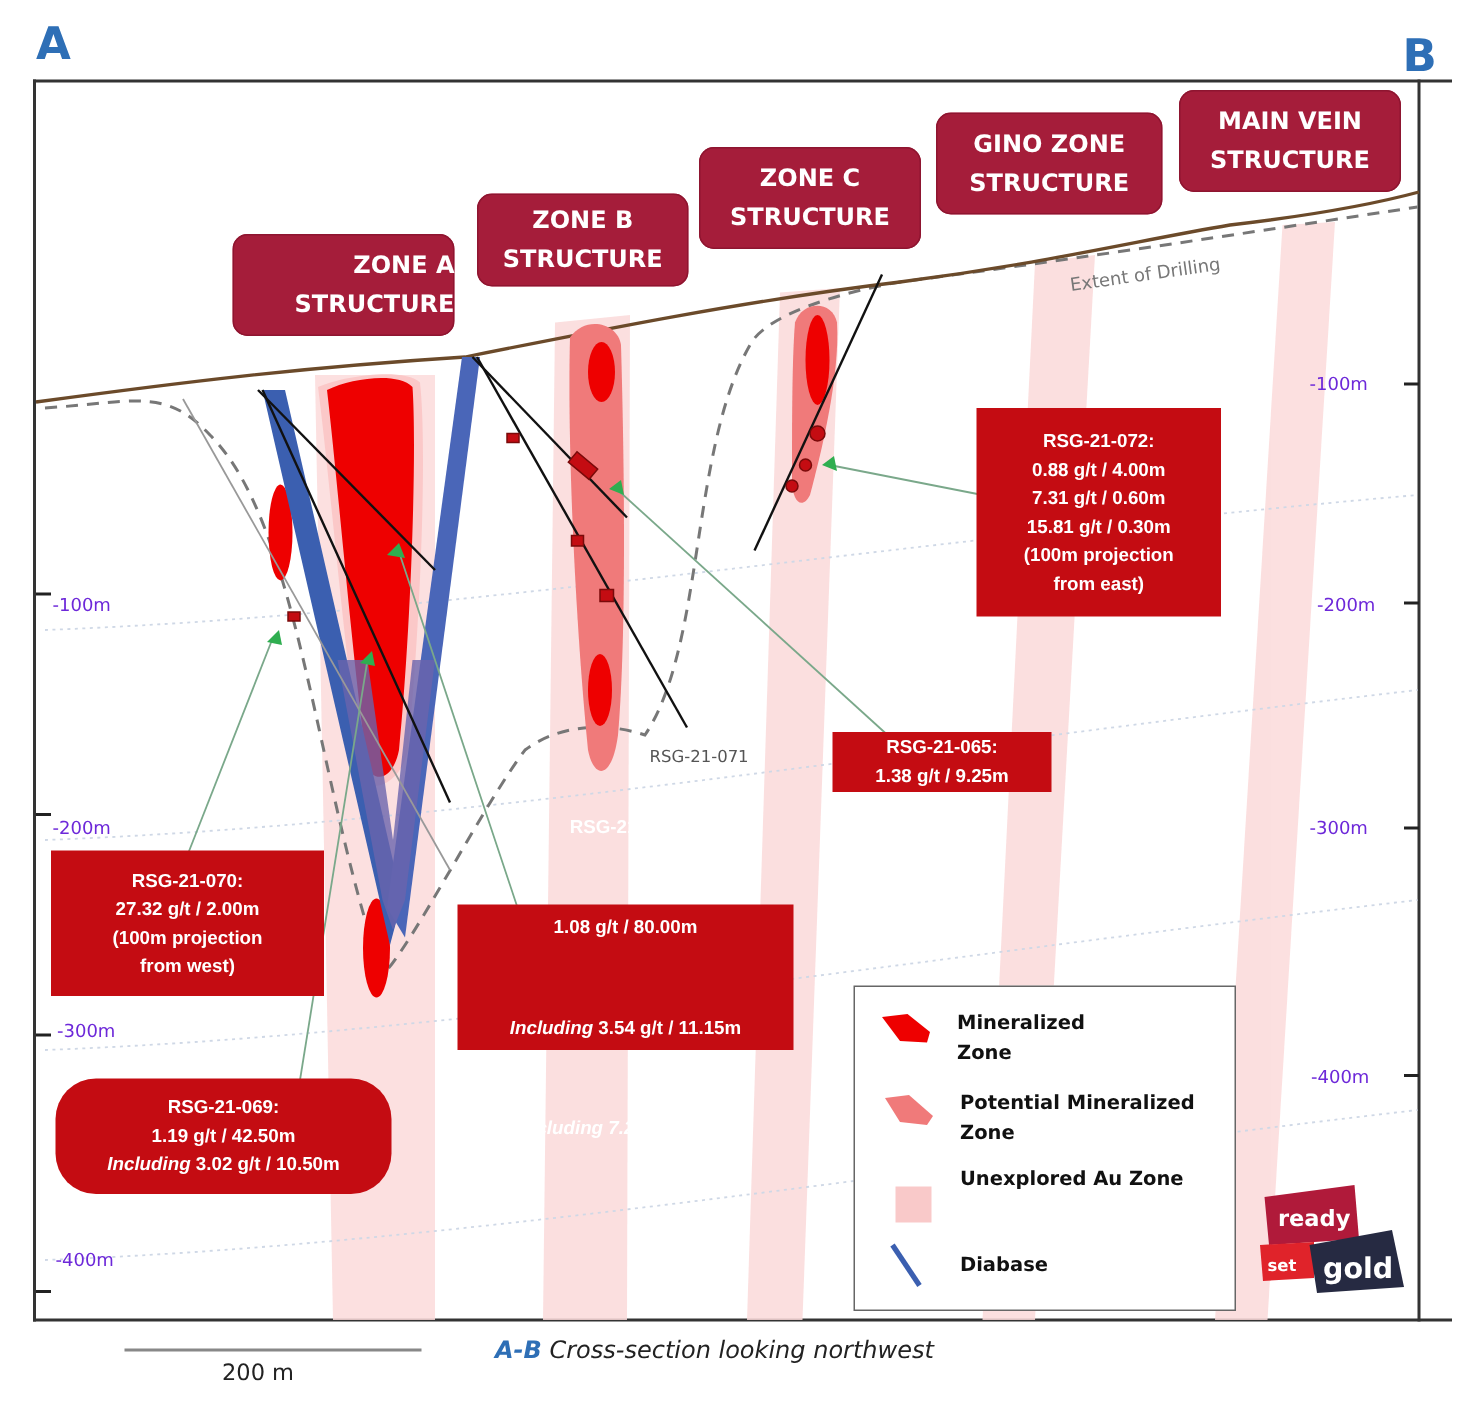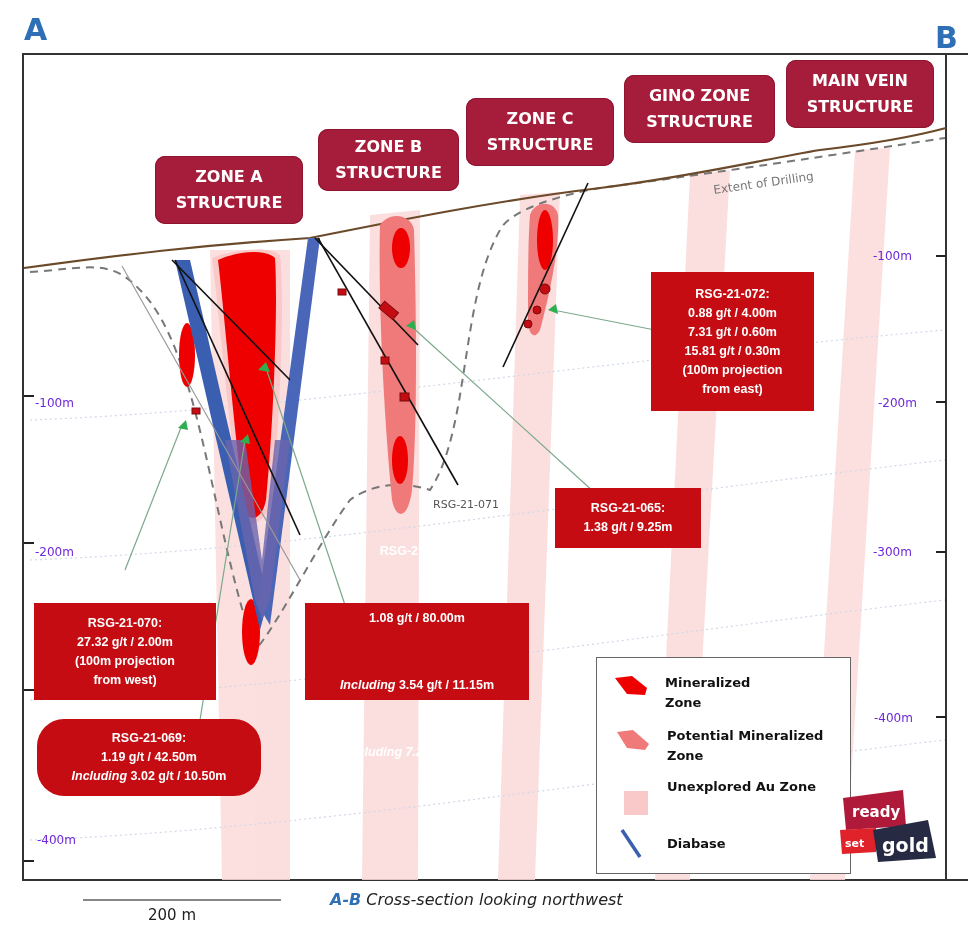--- a/index.html
+++ b/index.html
@@ -6,21 +6,21 @@
   body { width:980px; height:944px; position:relative; overflow:hidden; font-family:"Liberation Sans", sans-serif; }
   .corner-letter { position:absolute; font-family:"DejaVu Sans", sans-serif; font-weight:bold; font-size:30px; color:#2e6fb6; }
   #frame { position:absolute; left:22px; top:53px; width:946px; height:828px; border:2px solid #333; border-right:none; box-sizing:border-box; }
   #frame-right { position:absolute; left:945px; top:53px; width:2px; height:828px; background:#333; }
   svg#section { position:absolute; left:0; top:0; }
   .zone-label { position:absolute; background:#a51d3a; color:#fff; border-radius:10px; font-family:"DejaVu Sans", sans-serif; font-weight:bold; font-size:16px; line-height:26px; text-align:center; display:flex; flex-direction:column; justify-content:center; box-shadow:0 0 0 1px #8e1530 inset; }
   .hole-box { position:absolute; background:#c40c12; color:#fff; font-family:Liberation Sans, sans-serif; font-weight:bold; font-size:12.5px; line-height:19px; text-align:center; display:flex; flex-direction:column; justify-content:center; }
   .hole-box i { font-style:italic; }
   .depth-label { position:absolute; font-family:"DejaVu Sans", sans-serif; font-size:12px; color:#6d28d9; }
   .small-label { position:absolute; font-family:"DejaVu Sans", sans-serif; font-size:11px; color:#555; }
-  #legend { position:absolute; left:569px; top:657px; width:255px; height:217px; border:1.5px solid #666; background:#fff; box-sizing:border-box;margin-left:27px; }
+  #legend { position:absolute; left:569px; top:657px; width:255px; height:217px; border:1.5px solid #666; background:#fff; box-sizing:border-box; }
   .legend-text { position:absolute; font-family:"DejaVu Sans", sans-serif; font-weight:bold; font-size:13px; line-height:20px; color:#111; }
   #caption { position:absolute; left:330px; top:890px; font-family:"DejaVu Sans", sans-serif; font-style:italic; font-size:16px; color:#222; }
   #caption .ab { color:#2e6fb6; font-weight:bold; }
   #scale-bar { position:absolute; left:83px; top:899px; width:198px; height:2px; background:#888; }
   #scale-label { position:absolute; left:148px; top:906px; font-family:"DejaVu Sans", sans-serif; font-size:15px; color:#222; }
   #logo { position:absolute; left:838px; top:790px; width:100px; height:72px; }
 </style>
 </head>
 <body>
 
@@ -113,21 +113,21 @@
     <line x1="936" y1="717" x2="946" y2="717"></line>
     <line x1="24" y1="396" x2="34" y2="396"></line>
     <line x1="24" y1="543" x2="34" y2="543"></line>
     <line x1="24" y1="690" x2="34" y2="690"></line>
     <line x1="24" y1="861" x2="34" y2="861"></line>
   </g>
 </svg>
 
 <div class="small-label" style="left:713px;top:176px;transform:rotate(-8deg);font-size:12px;color:#777;">Extent of Drilling</div>
 
-<div class="zone-label" style="left:155px;top:156px;width:148px;height:68px;">
+<div class="zone-label" style="left:155px;top:156px;width:148px;height:68px;align-items:flex-end;">
   <span>ZONE A</span>
   <span>STRUCTURE</span>
 </div>
 <div class="zone-label" style="left:318px;top:129px;width:141px;height:62px;">
   <span>ZONE B</span>
   <span>STRUCTURE</span>
 </div>
 <div class="zone-label" style="left:466px;top:98px;width:148px;height:68px;">
   <span>ZONE C</span>
   <span>STRUCTURE</span>
@@ -153,28 +153,28 @@
 
 <div class="hole-box" style="left:651px;top:272px;width:163px;height:139px;">
   <span>RSG-21-072:</span>
   <span>0.88 g/t / 4.00m</span>
   <span>7.31 g/t / 0.60m</span>
   <span>15.81 g/t / 0.30m</span>
   <span>(100m projection</span>
   <span>from east)</span>
 </div>
 
-<div class="hole-box" style="left:555px;top:488px;width:146px;height:60px;">
+<div class="hole-box" style="left:555px;top:488px;width:146px;height:40px;">
   <span>RSG-21-065:</span>
   <span>1.38 g/t / 9.25m</span>
 </div>
 
 <div class="small-label" style="left:433px;top:498px;text-align:right;">RSG-21-071</div>
 
-<div class="hole-box" style="left:34px;top:567px;width:182px;height:97px;margin-top:36px;">
+<div class="hole-box" style="left:34px;top:567px;width:182px;height:97px;">
   <span>RSG-21-070:</span>
   <span>27.32 g/t / 2.00m</span>
   <span>(100m projection</span>
   <span>from west)</span>
 </div>
 
 <div class="hole-box" style="left:305px;top:603px;width:224px;height:97px;gap:48px;">
   <span>RSG-21-068:</span>
   <span>1.08 g/t / 80.00m</span>
   <span><i>Including</i><span> 3.54 g/t / 11.15m</span></span>

